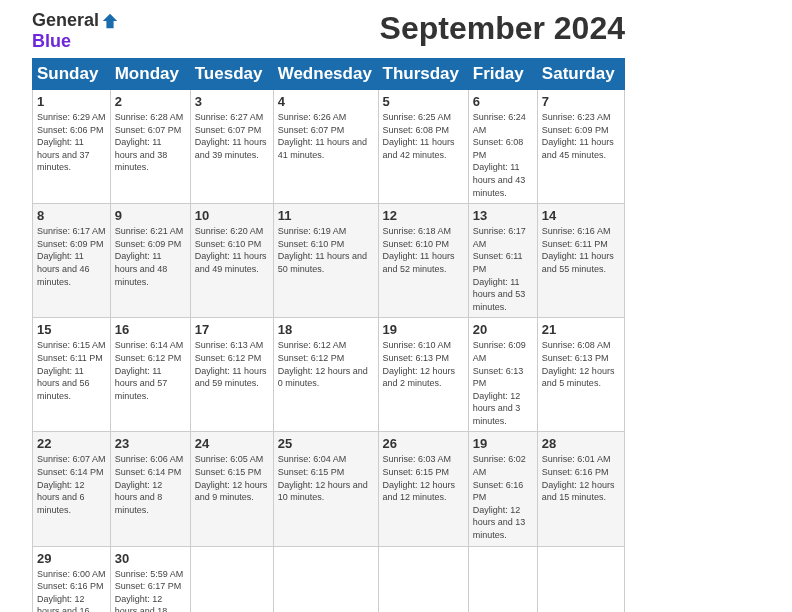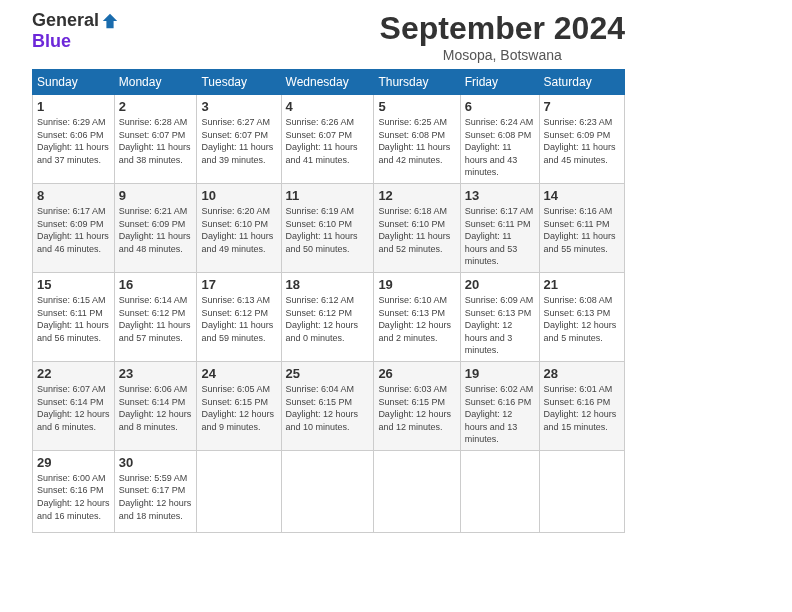--- a/index.html
+++ b/index.html
@@ -59,22 +59,22 @@
     .calendar {
       width: 100%;
       border-collapse: collapse;
       font-size: 10px;
     }
     .calendar thead tr th {
       background-color: #1a6cad;
       color: #fff;
       padding: 5px 4px;
       text-align: left;
-      font-size: 12px;
-      font-weight: normal;
+      font-size: 17px;
+      font-weight: bold;
       border: 1px solid #1a6cad;
     }
     .calendar tbody tr td {
       border: 1px solid #ccc;
       padding: 4px 4px;
       vertical-align: top;
       width: 113px;
       height: 82px;
       background: #fff;
     }
@@ -106,21 +106,20 @@
       <div class="logo-text">
         <span class="logo-general">General</span>
         <svg class="logo-icon" viewBox="0 0 20 20">
           <polygon points="10,2 18,10 14,10 14,18 6,18 6,10 2,10" fill="#1a6cad"></polygon>
         </svg>
       </div>
       <span class="logo-blue">Blue</span>
     </div>
     <div class="title-block">
       <div class="month-title">September 2024</div>
-      <div class="location">Mosopa, Botswana</div>
     </div>
   </div>
 
   <table class="calendar">
     <thead>
       <tr>
         <th>Sunday</th>
         <th>Monday</th>
         <th>Tuesday</th>
         <th>Wednesday</th>

